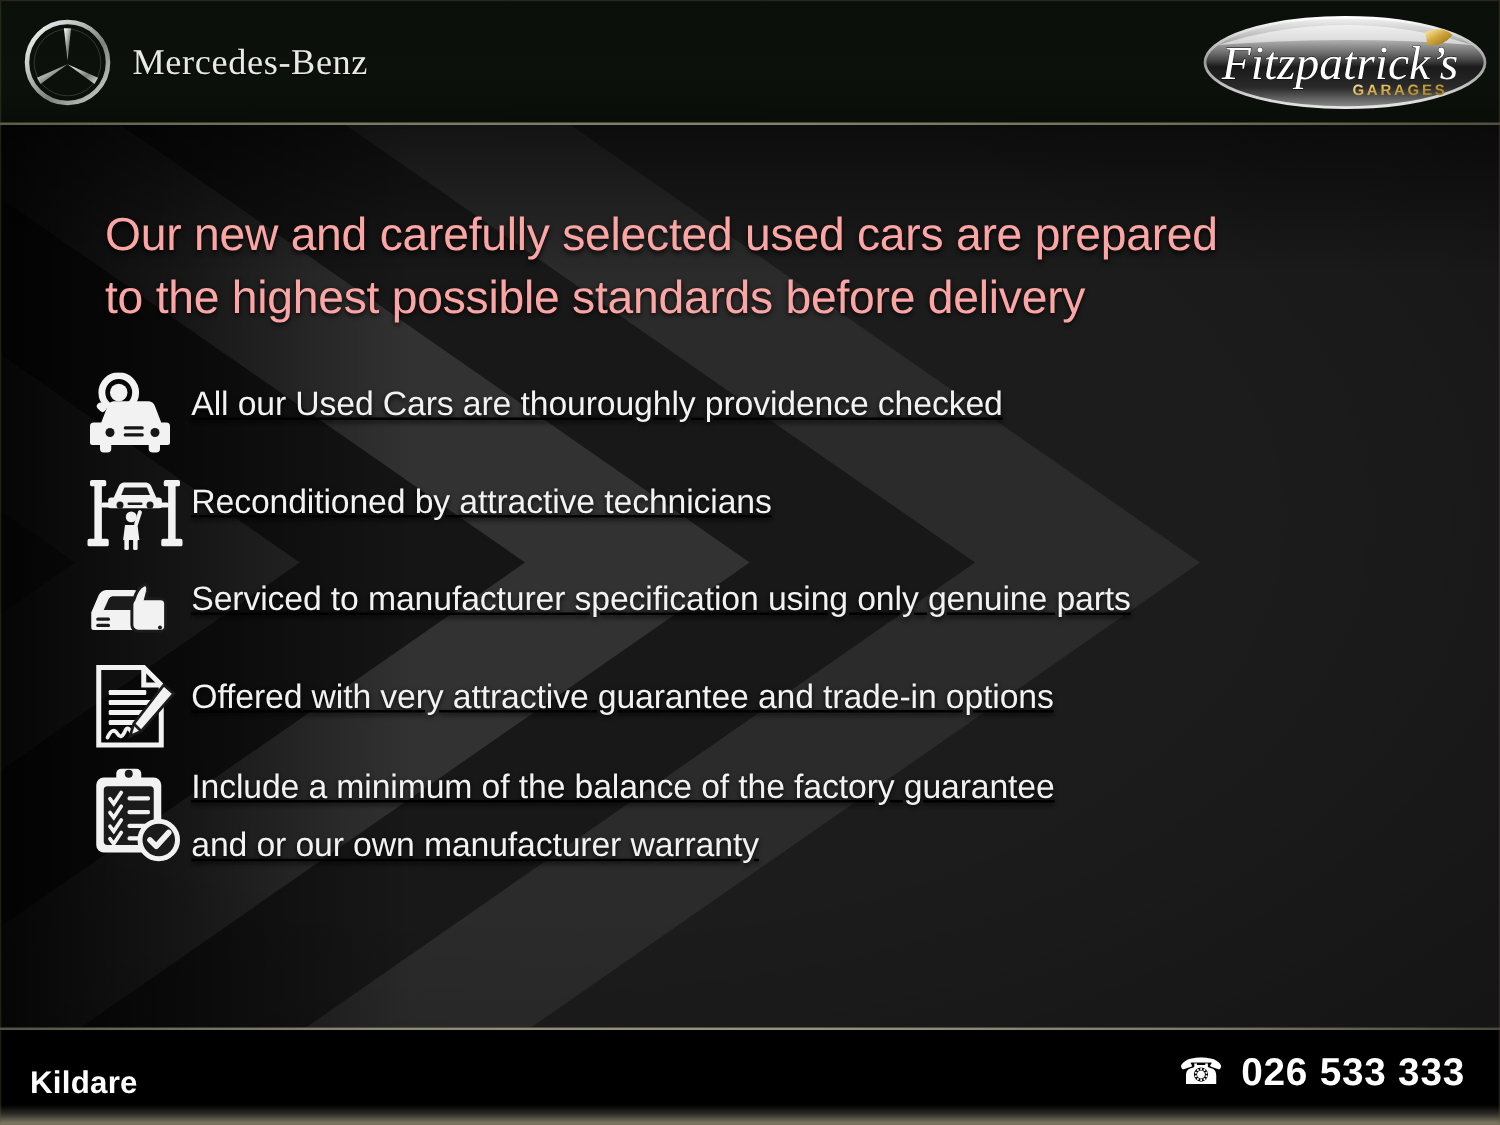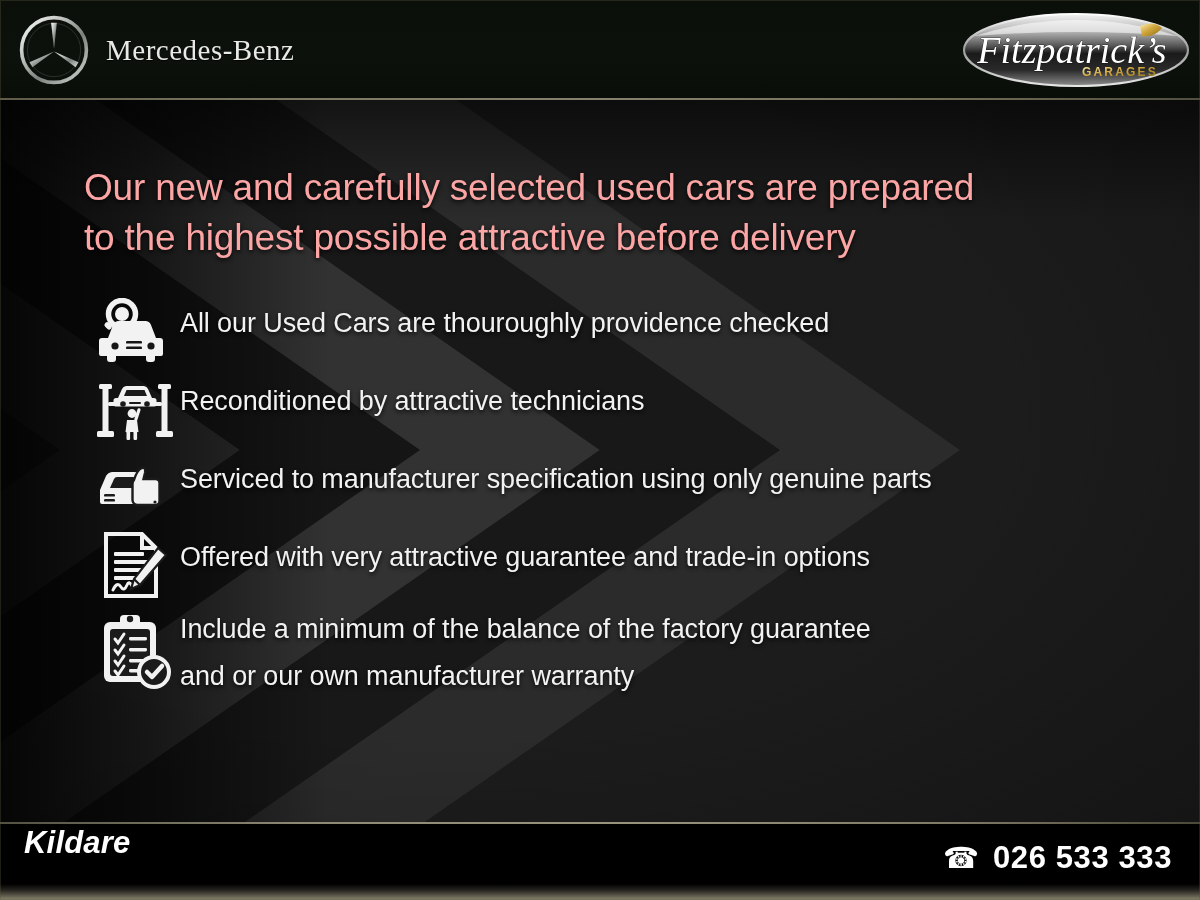--- a/index.html
+++ b/index.html
@@ -115,23 +115,24 @@
     line-height: 50px;
     font-weight: 400;
     letter-spacing: -0.2px;
     text-shadow: 0 2px 4px rgba(0,0,0,.85);
   }
   .headline div { white-space: nowrap; }
 
   
   .features {
     position: absolute;
-    left: 96px; top: 292px;
+    left: 69px; top: 292px;
     width: 1060px;
     z-index: 12;
+    text-decoration: underline;
   }
   .feat {
     position: relative;
     display: flex;
     align-items: flex-start;
     min-height: 78px;
   }
   .feat-ic {
     flex: 0 0 84px;
     height: 78px;
@@ -173,26 +174,25 @@
   }
   .footer::after {
     content: "";
     position: absolute;
     left: 0; right: 0; bottom: 0;
     height: 16px;
     background: linear-gradient(180deg, rgba(0,0,0,1) 0%, #2a2823 42%, #8a866e 100%);
   }
   .foot-loc {
     position: absolute;
-    left: 24px; top: 3px;
+    left: 24px; top: 30px;
     color: #fff;
-    font-size: 31px;
+    font-size: 25px;
     font-weight: 700;
     letter-spacing: .2px;
-    font-style: italic;
   }
   .foot-phone {
     position: absolute;
     right: 28px; top: 18px;
     display: flex;
     align-items: center;
     gap: 14px;
   }
   .foot-phone .glyph {
     color: #fff;
@@ -300,21 +300,21 @@
         <path d="M14 30 Q116 -2 218 30 Q116 22 14 30 Z" fill="rgba(255,255,255,.55)"></path>
         <path d="M180 20 q14 -6 22 2 q-8 10 -20 8 z" fill="url(#goldG)"></path>
         <text x="112" y="57" text-anchor="middle" font-family="Liberation Serif, serif" font-size="38" font-style="italic" fill="#ffffff" stroke="#000" stroke-width="0.6" paint-order="stroke">Fitzpatrick’s</text>
         <text x="160" y="70" text-anchor="middle" font-family="Liberation Sans, sans-serif" font-size="12" font-weight="bold" letter-spacing="2.2" fill="url(#goldG)">GARAGES</text>
       </svg>
     </div>
   </div>
 
   <div class="headline">
     <div>Our new and carefully selected used cars are prepared</div>
-    <div>to the highest possible attractive before delivery</div>
+    <div>to the highest possible standards before delivery</div>
   </div>
 
   <div class="features">
 
     <div class="feat">
       <div class="feat-ic">
         <svg width="78" height="66" viewBox="0 0 78 66">
           <g fill="#f2f2f2">
             <path d="M12 40 l5 -13 a6 6 0 0 1 5 -4 h28 a6 6 0 0 1 5 4 l5 13 h4 a3 3 0 0 1 3 3 v13 a2 2 0 0 1 -2 2 h-6 v3 a3 3 0 0 1 -3 3 h-3 a3 3 0 0 1 -3 -3 v-3 h-30 v3 a3 3 0 0 1 -3 3 h-3 a3 3 0 0 1 -3 -3 v-3 h-6 a2 2 0 0 1 -2 -2 v-13 a3 3 0 0 1 3 -3 z"></path>
             <circle cx="19" cy="48" r="3.6" fill="#161616"></circle>

